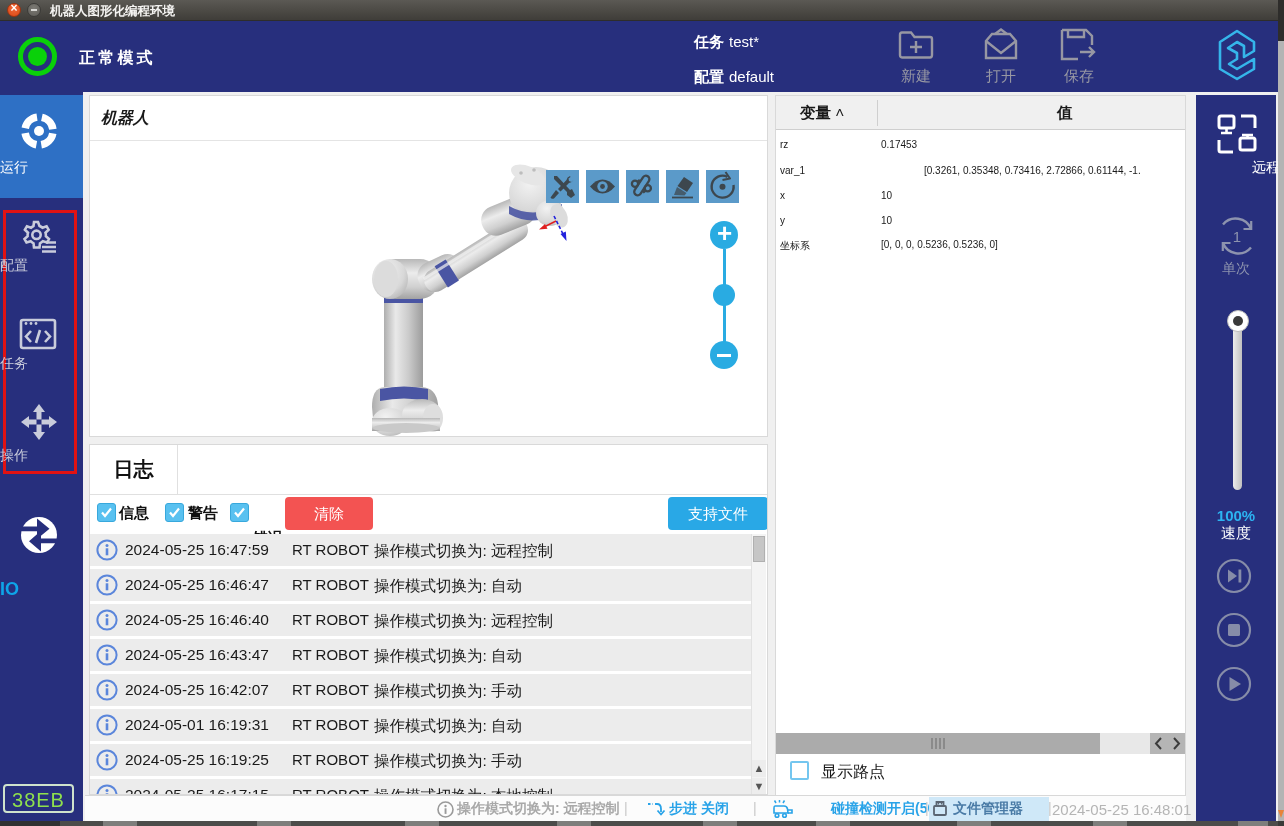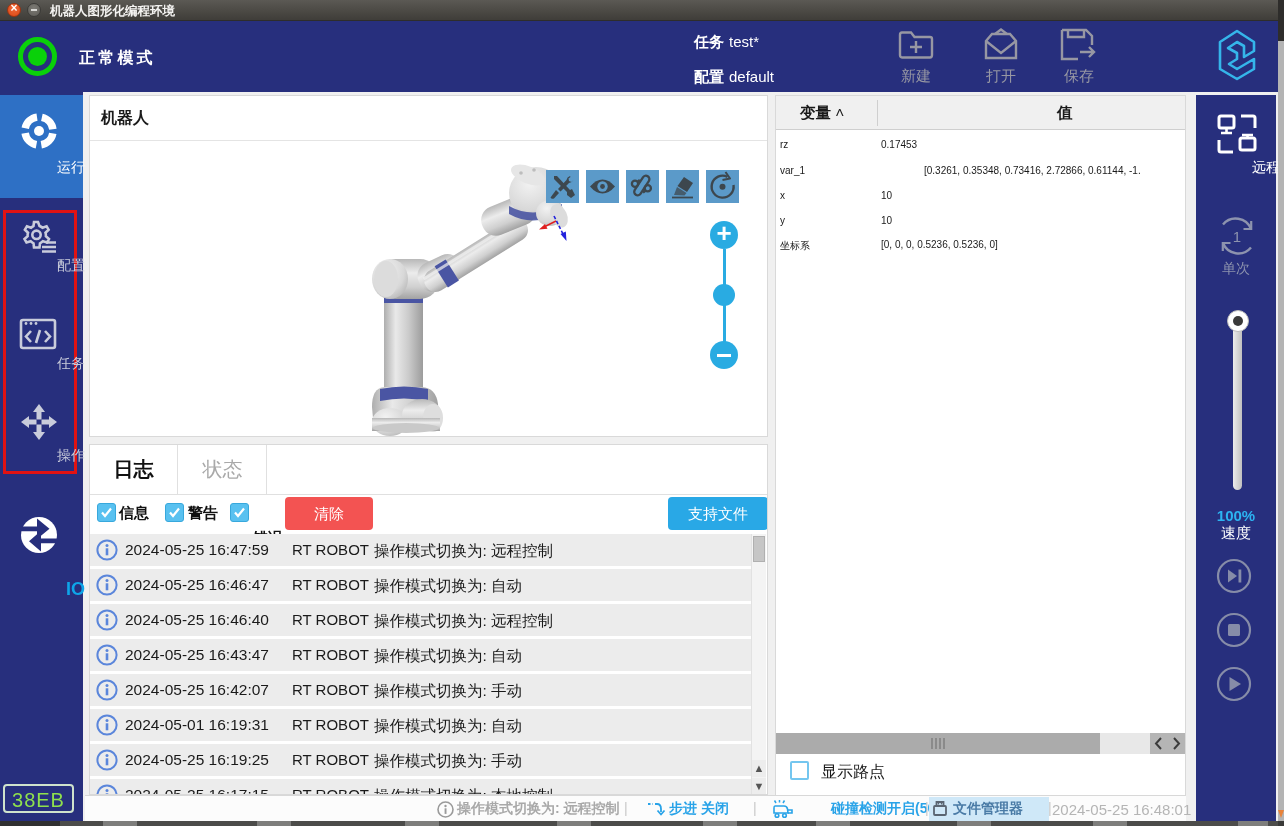--- a/index.html
+++ b/index.html
@@ -21,27 +21,27 @@
 #mode-ind:after { content:""; position:absolute; left:5px; top:5px; width:19px; height:19px; border-radius:50%; background:#0ad10a; }
 #mode-text { position:absolute; left:79px; top:27px; color:#fff; font-size:16px; font-weight:bold; letter-spacing:3.2px; }
 .hdr-lbl { position:absolute; color:#fff; font-size:15px; font-weight:bold; }
 .hdr-val { position:absolute; color:#fff; font-size:15px; }
 .hact { position:absolute; top:7px; width:70px; text-align:center; }
 .hact svg { display:block; margin:0 auto; }
 .hact .t { color:#9797a3; font-size:15px; margin-top:6px; }
 
 #leftbar { position:absolute; left:0; top:92px; width:83px; height:730px; background:#272f7d; }
 #run-item { position:absolute; left:0; top:3px; width:83px; height:103px; background:#2e70c5; }
-.sb-label { position:absolute; width:85px; text-align:right; color:#c9ccdb; font-size:14px; }
+.sb-label { position:absolute; width:85px; text-align:left; color:#c9ccdb; font-size:14px; }
 #redbox { position:absolute; left:3px; top:118px; width:74px; height:264px; border:3px solid #e11212; }
 #bar-38eb { position:absolute; left:3px; top:692px; width:71px; height:29px; border:2px solid #cfe3cd;
   border-radius:4px; color:#8fe04d; font-size:20px; text-align:center; line-height:29px; letter-spacing:1px; }
 
 .panel { position:absolute; background:#fff; border:1px solid #d9d9d9; }
-#robot-panel { left:89px; top:95px; width:679px; height:342px; }
+#robot-panel { left:89px; top:95px; width:679px; height:342px;font-style:italic; }
 #robot-title { position:absolute; left:11px; top:12px; font-size:16px; font-weight:bold; color:#1a1a1a; }
 #robot-sep { position:absolute; left:0; top:44px; width:100%; height:1px; background:#e4e4e4; }
 .tool-btn { position:absolute; top:74px; width:33px; height:33px; background:#5b9ac9; }
 #zoomctl { position:absolute; }
 
 #log-panel { left:89px; top:444px; width:679px; height:351px; overflow:hidden; }
 .tab { position:absolute; top:0; height:49px; border-right:1px solid #e0e0e0; text-align:center; line-height:49px; font-size:20px; }
 #tabrow-border { position:absolute; left:0; top:49px; width:100%; height:1px; background:#e0e0e0; }
 .cb { position:absolute; top:58px; width:19px; height:19px; background:#59c1f0; border:1px solid #38a8dc; border-radius:3px; }
 .cb svg { display:block; margin:2px auto; }
@@ -316,21 +316,20 @@
   <div id="zoomctl">
     <div style="position:absolute;left:620px;top:125px;width:28px;height:28px;border-radius:50%;background:#29abe2;color:#fff;font-size:26px;font-weight:bold;text-align:center;line-height:25px;">+</div>
     <div style="position:absolute;left:632.5px;top:153px;width:3px;height:105px;background:#29abe2;"></div>
     <div style="position:absolute;left:623px;top:188px;width:22px;height:22px;border-radius:50%;background:#29abe2;"></div>
     <div style="position:absolute;left:620px;top:245px;width:28px;height:28px;border-radius:50%;background:#29abe2;"></div>
     <div style="position:absolute;left:627px;top:257.5px;width:14px;height:3.4px;background:#fff;"></div>
   </div>
 </div>
 <div class="panel" id="log-panel">
   <div class="tab" style="left:0;width:88px;font-weight:bold;color:#111;">日志</div>
-  <div class="tab" style="left:89px;width:88px;color:#a9a9a9;">状态</div>
   <div id="tabrow-border"></div>
   <div id="btn-clear">清除</div>
   <div id="btn-support">支持文件</div>
   <div class="cb" style="left:7px;">
       <svg width="13" height="13" viewBox="0 0 13 13">
         <path d="M2 6.5 L5 10 L11 2.5" stroke="#fff" stroke-width="2.2" fill="none"></path>
       </svg>
     </div>
   <div class="cb-lbl" style="left:29px;">信息</div>
   <div class="cb" style="left:75px;">

